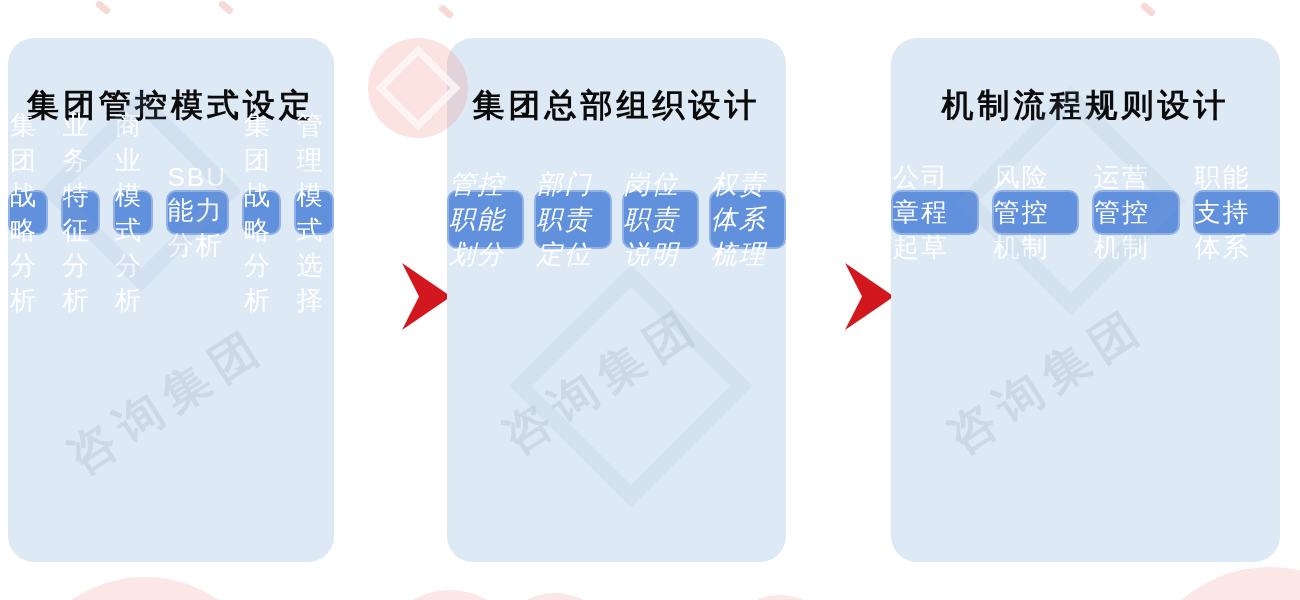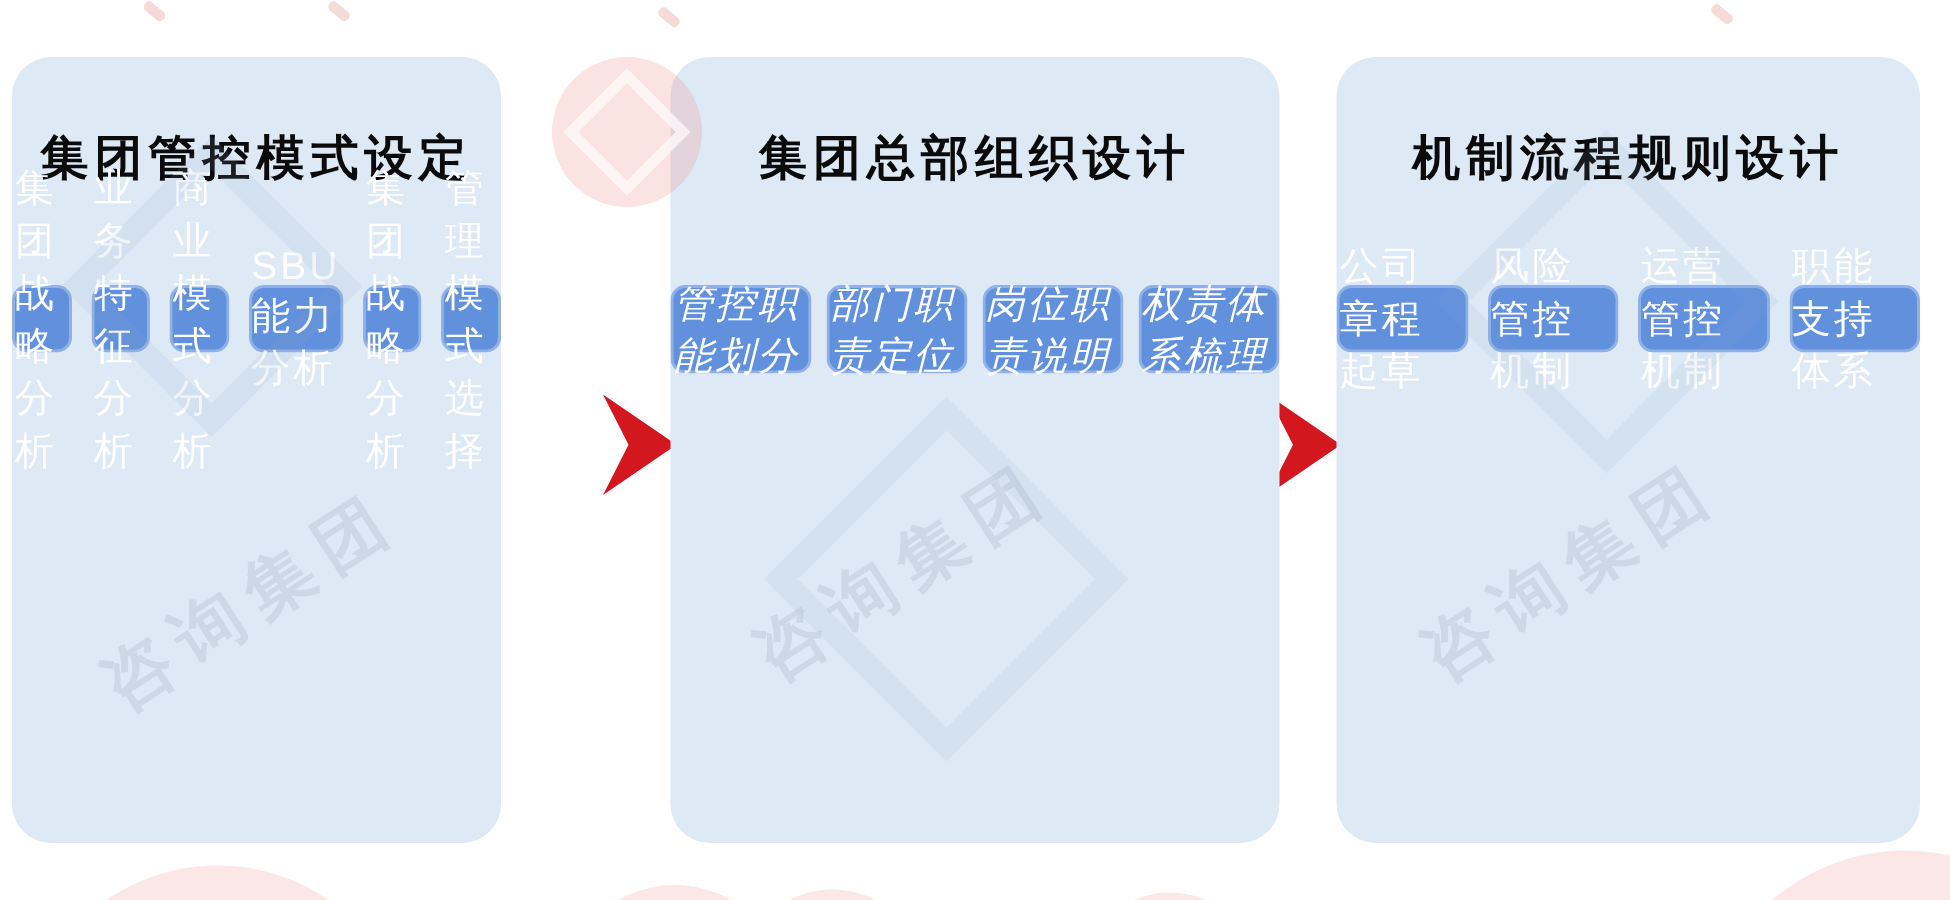--- a/index.html
+++ b/index.html
@@ -9,21 +9,21 @@
     font-family:"Liberation Sans","DejaVu Sans",sans-serif;
   }
   .canvas{position:absolute;inset:0;}
 
   
   .panel{
     position:absolute;top:38px;height:524px;
     background:#dde9f5;border-radius:26px;
   }
   .panel[data-idx="0"]{left:8px;width:326px;}
-  .panel[data-idx="1"]{left:447px;width:406px;}
+  .panel[data-idx="1"]{left:447px;width:339px;}
   .panel[data-idx="2"]{left:891px;width:389px;}
 
   .panel-title{
     position:absolute;top:46px;left:0;right:0;
     text-align:center;
     font-size:32px;font-weight:800;letter-spacing:4px;
     color:#0b0b0b;
   }
 
   .items{

